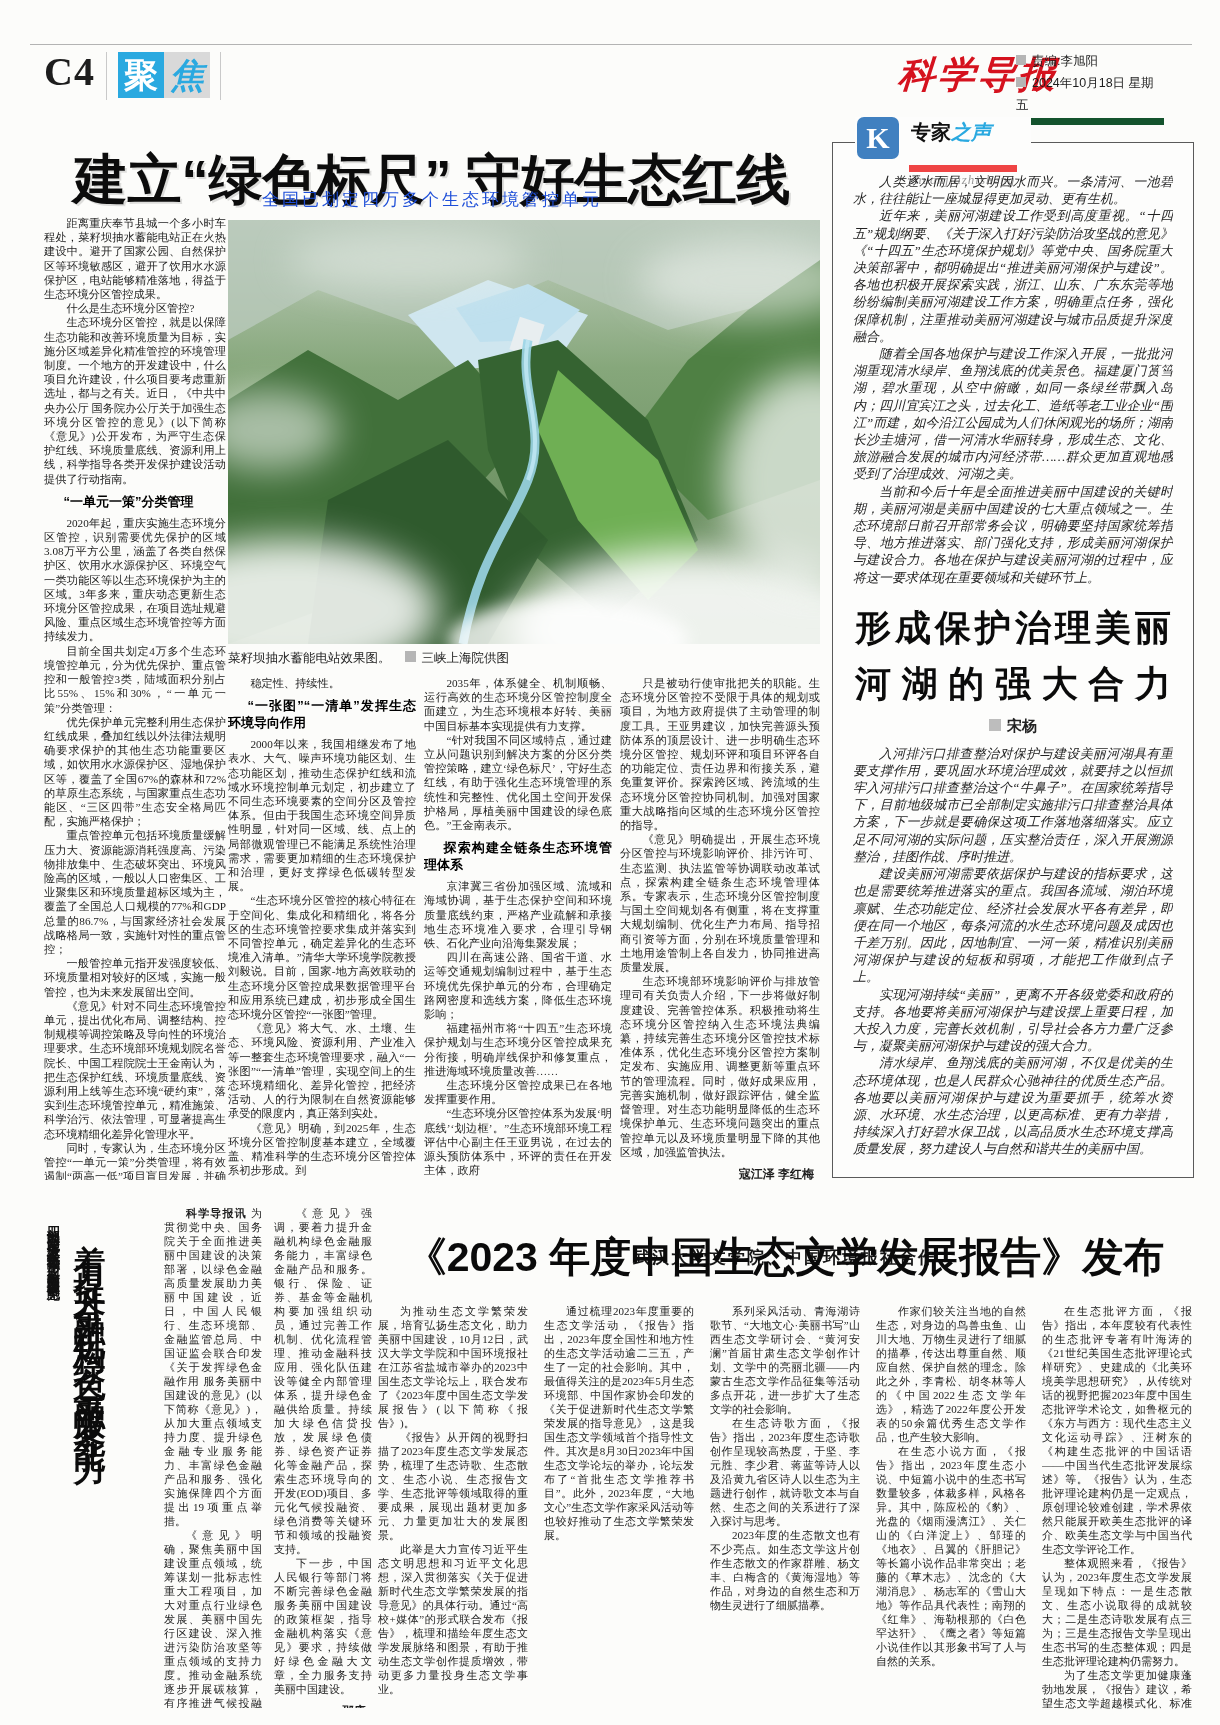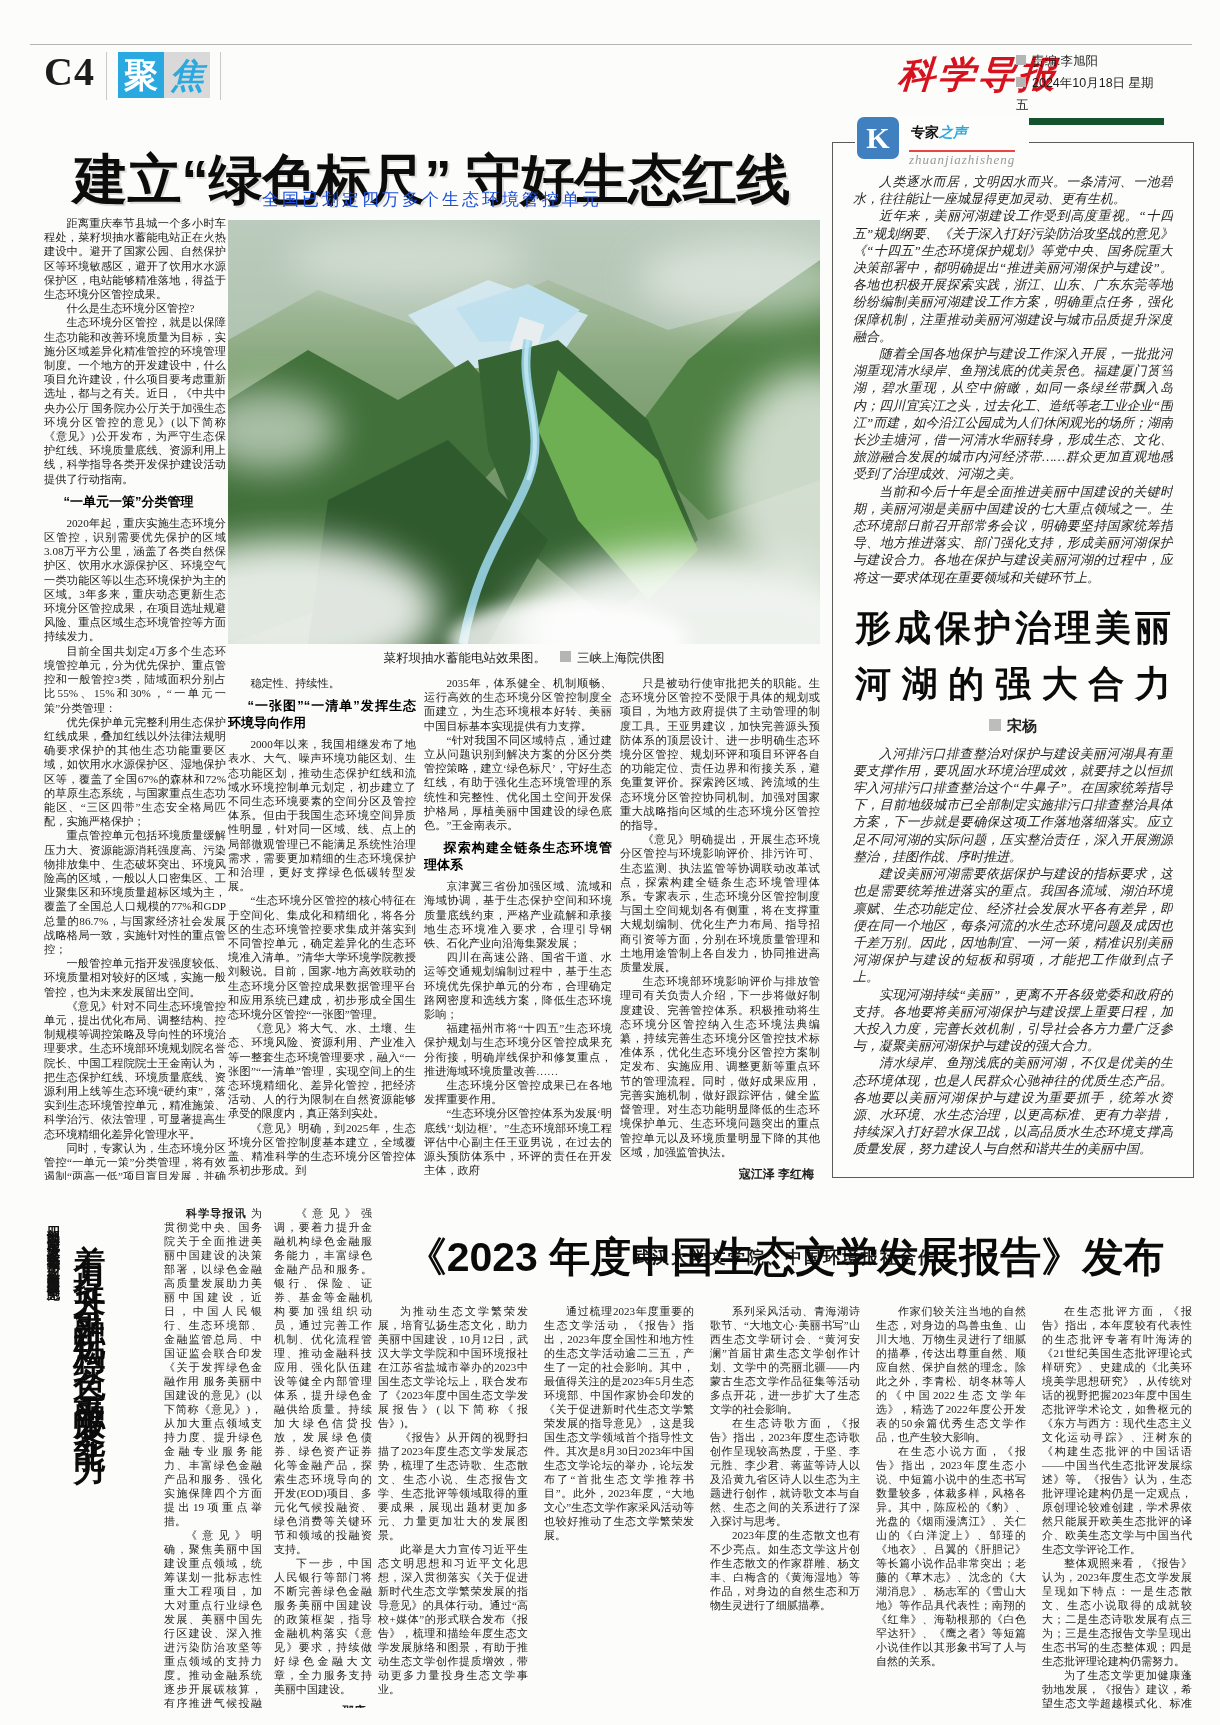--- a/index.html
+++ b/index.html
@@ -23,21 +23,21 @@
 
   
   .main-headline{left:40px;top:108px;width:784px;text-align:center;font-family:"Liberation Sans",sans-serif;
                  font-size:54px;font-weight:900;letter-spacing:0px;color:#0c0c0c;
                  text-shadow:2px 2px 0 rgba(0,0,0,0.12);white-space:nowrap;margin-top:36px;}
   .main-subhead{left:40px;top:188px;width:784px;text-align:center;font-size:17px;letter-spacing:3px;
                 font-family:"Liberation Sans",sans-serif;color:#1d4ed8;}
 
   
   .photo{left:228px;top:220px;width:592px;height:424px;overflow:hidden;background:#7fa574;}
-  .caption-row{left:228px;top:650px;width:592px;text-align:center;font-size:12.5px;
+  .caption-row{left:228px;top:650px;width:592px;text-align:left;font-size:12.5px;
                font-family:"Liberation Sans",sans-serif;color:#222;}
   .caption-row .sq{width:11px;height:11px;margin:0 6px 0 14px;}
 
   
   .ncol{overflow:hidden;font-size:11.2px;line-height:14.2px;text-align:justify;}
   .ncol p{margin:0;}
   .ncol .para{text-indent:2em;}
   .ncol .subhead{font-family:"Liberation Sans",sans-serif;font-weight:bold;font-size:13px;
                  line-height:17px;margin:7px 0 6px;text-indent:1.5em;color:#000;}
   .ncol .col-byline{text-align:right;font-family:"Liberation Sans",sans-serif;font-weight:bold;
@@ -45,21 +45,21 @@
   .col1{left:44px;top:216px;width:182px;height:964px;}
   .col2{left:228px;top:676px;width:188px;height:504px;}
   .col3{left:424px;top:676px;width:188px;height:504px;}
   .col4{left:620px;top:676px;width:200px;height:504px;}
 
   
   .expert-box{left:832px;top:142px;width:360px;height:1034px;border:1px solid #5a5a5a;background:#fdfdfc;}
   .expert-header{position:absolute;top:-26px;left:22px;background:#fdfdfc;padding:0 14px 0 2px;display:flex;align-items:flex-start;}
   .k-badge{width:42px;height:42px;background:#4080c0;border-radius:7px;color:#fff;text-align:center;
            line-height:42px;font-size:30px;font-weight:bold;font-family:"Liberation Serif",serif;margin-right:10px;}
-  .exp-title{border-bottom:2px solid #ef4444;padding:2px 26px 4px 2px;font-size:14px;line-height:26px;white-space:nowrap;}
+  .exp-title{border-bottom:7px solid #ef4444;padding:2px 26px 20px 2px;font-size:20px;line-height:26px;white-space:nowrap;}
   .exp-title .t-black{font-family:"Liberation Sans",sans-serif;font-weight:900;color:#111;}
   .exp-title .t-blue{color:#2aa9e0;font-style:italic;font-weight:bold;font-family:"Liberation Serif",serif;}
   .exp-pinyin{font-style:italic;color:#999;font-size:13px;letter-spacing:1px;font-family:"Liberation Serif",serif;}
   .expert-body{position:absolute;left:20px;right:20px;top:30px;bottom:8px;overflow:hidden;
                font-size:13px;line-height:17.2px;text-align:justify;font-style:italic;color:#222;}
   .expert-body p{margin:0;text-indent:2em;}
   .box-headline{font-style:normal;font-family:"Liberation Sans",sans-serif;font-weight:900;color:#0b0b0b;
                 font-size:36px;line-height:1.55;margin:14px 2px 6px;text-indent:0;}
   .box-headline div{text-align:justify;text-align-last:justify;}
   .box-byline{text-align:center;font-style:normal;font-family:"Liberation Sans",sans-serif;

